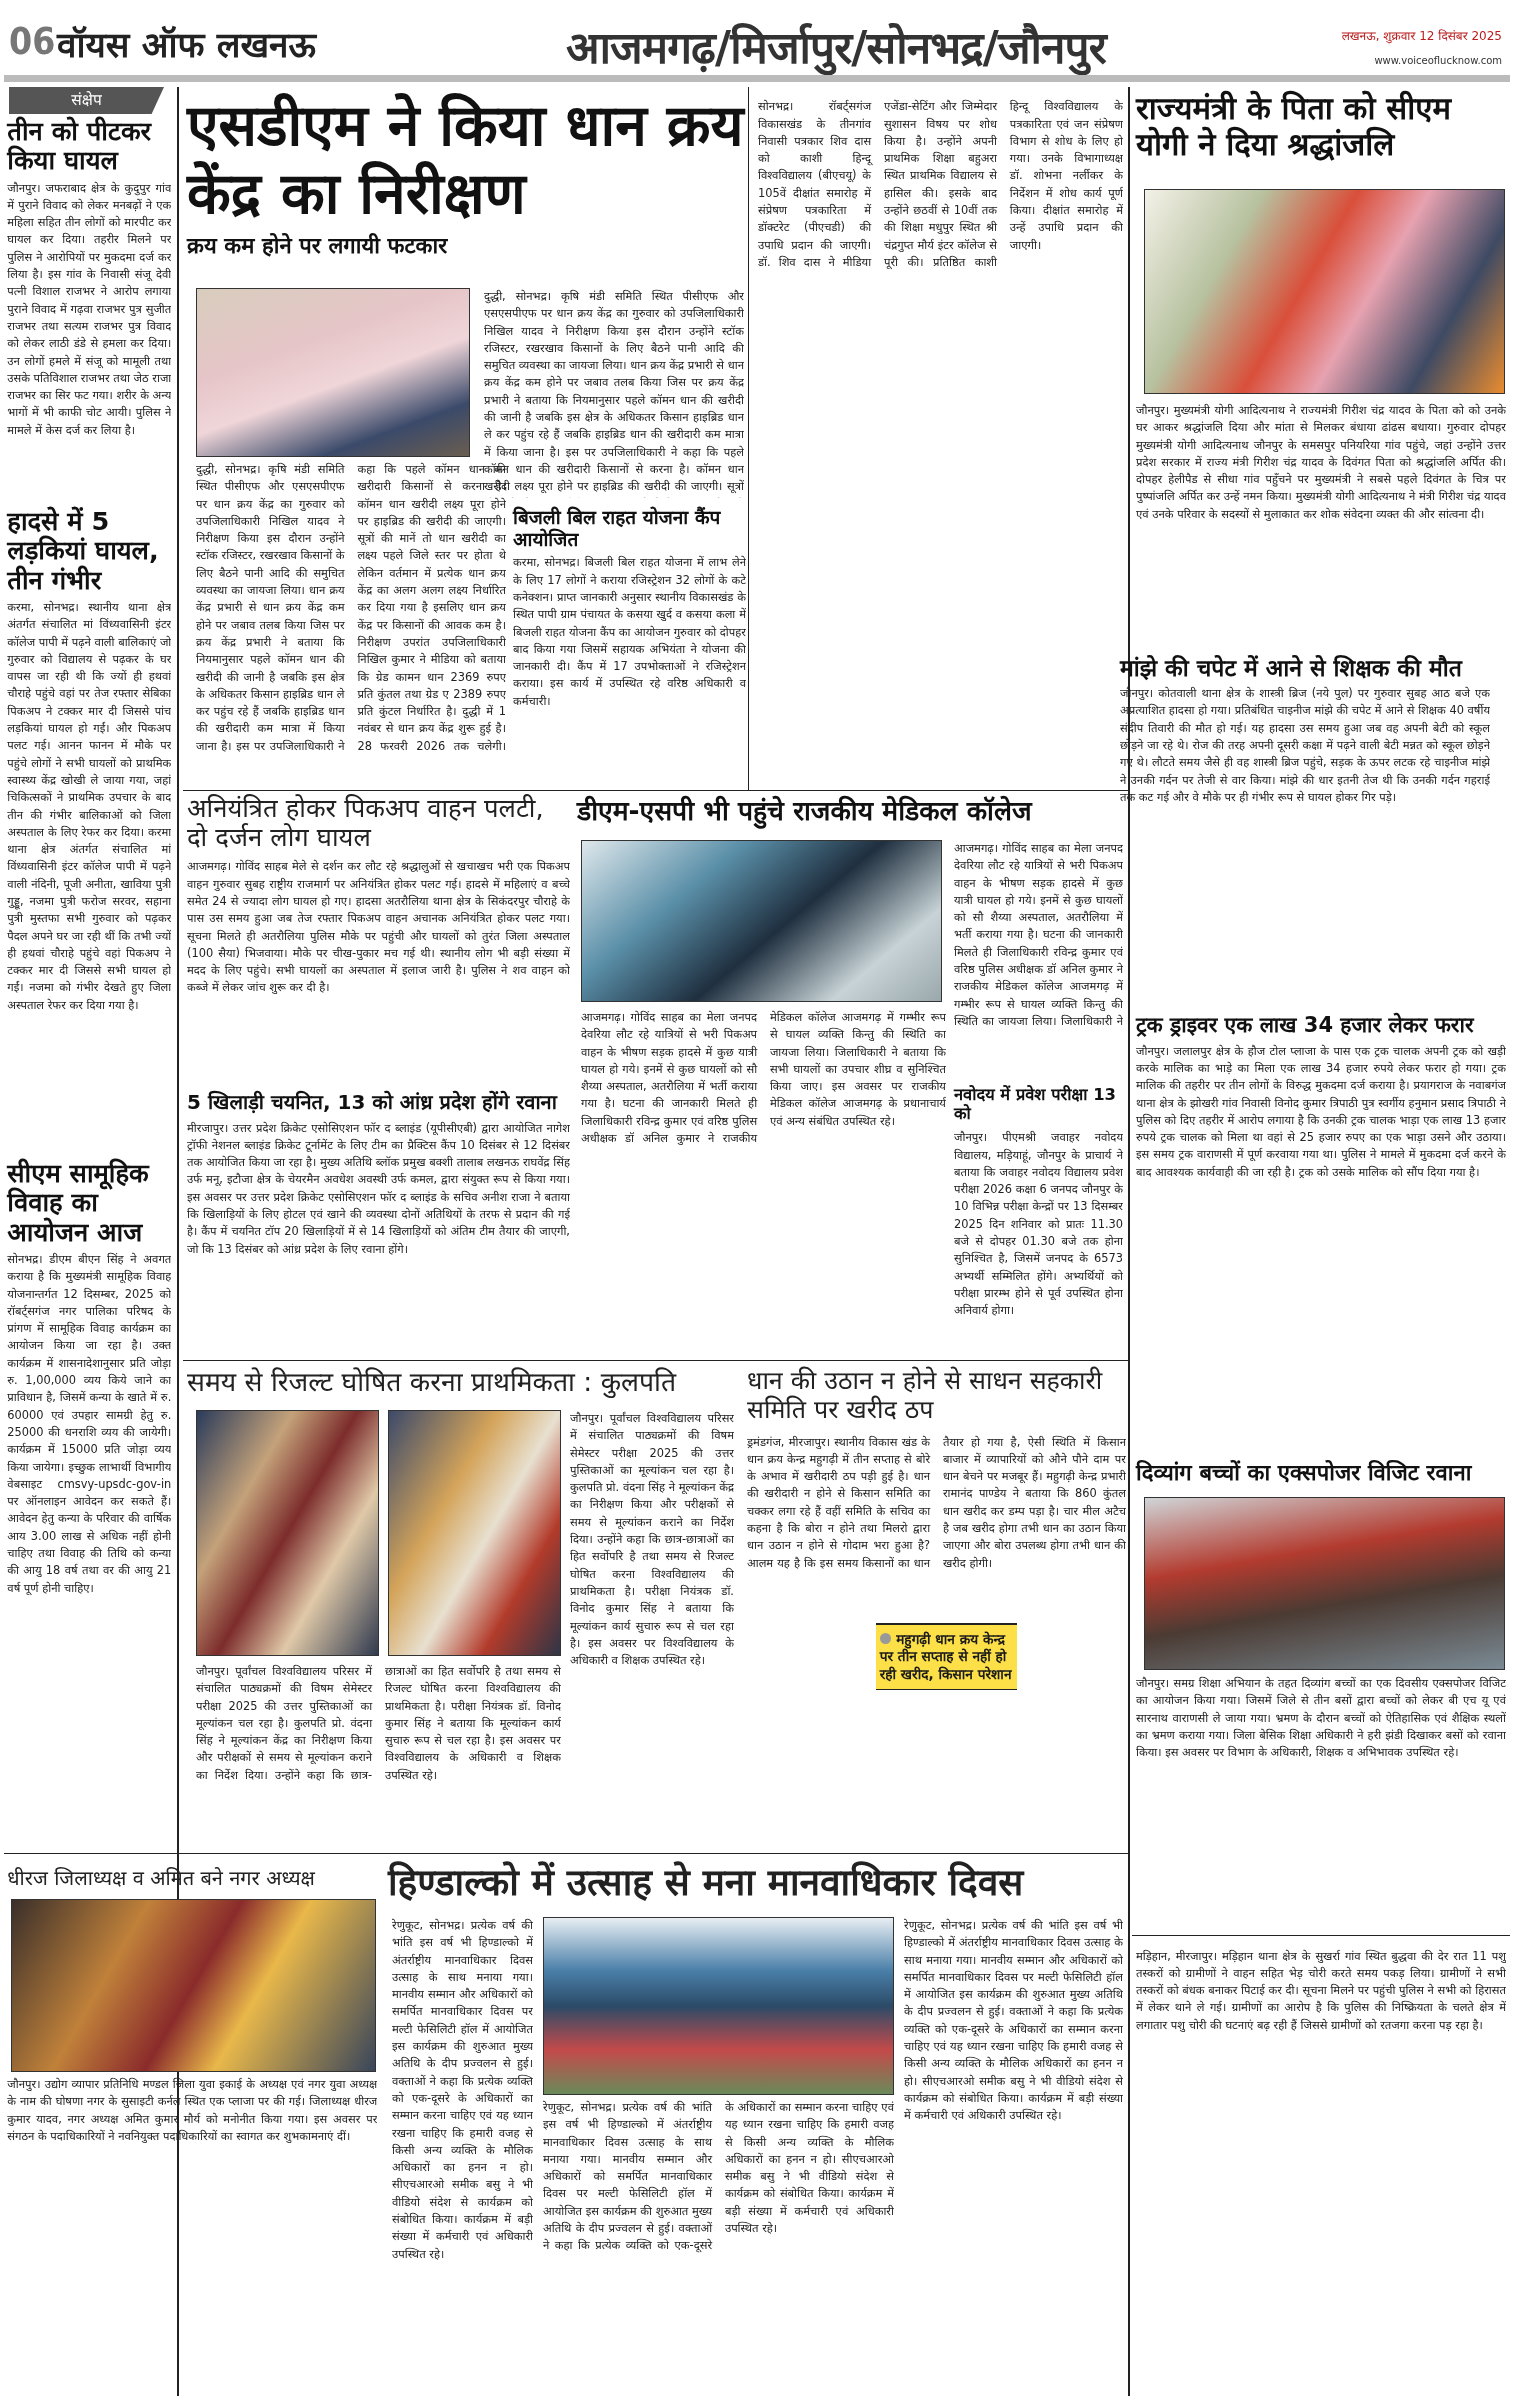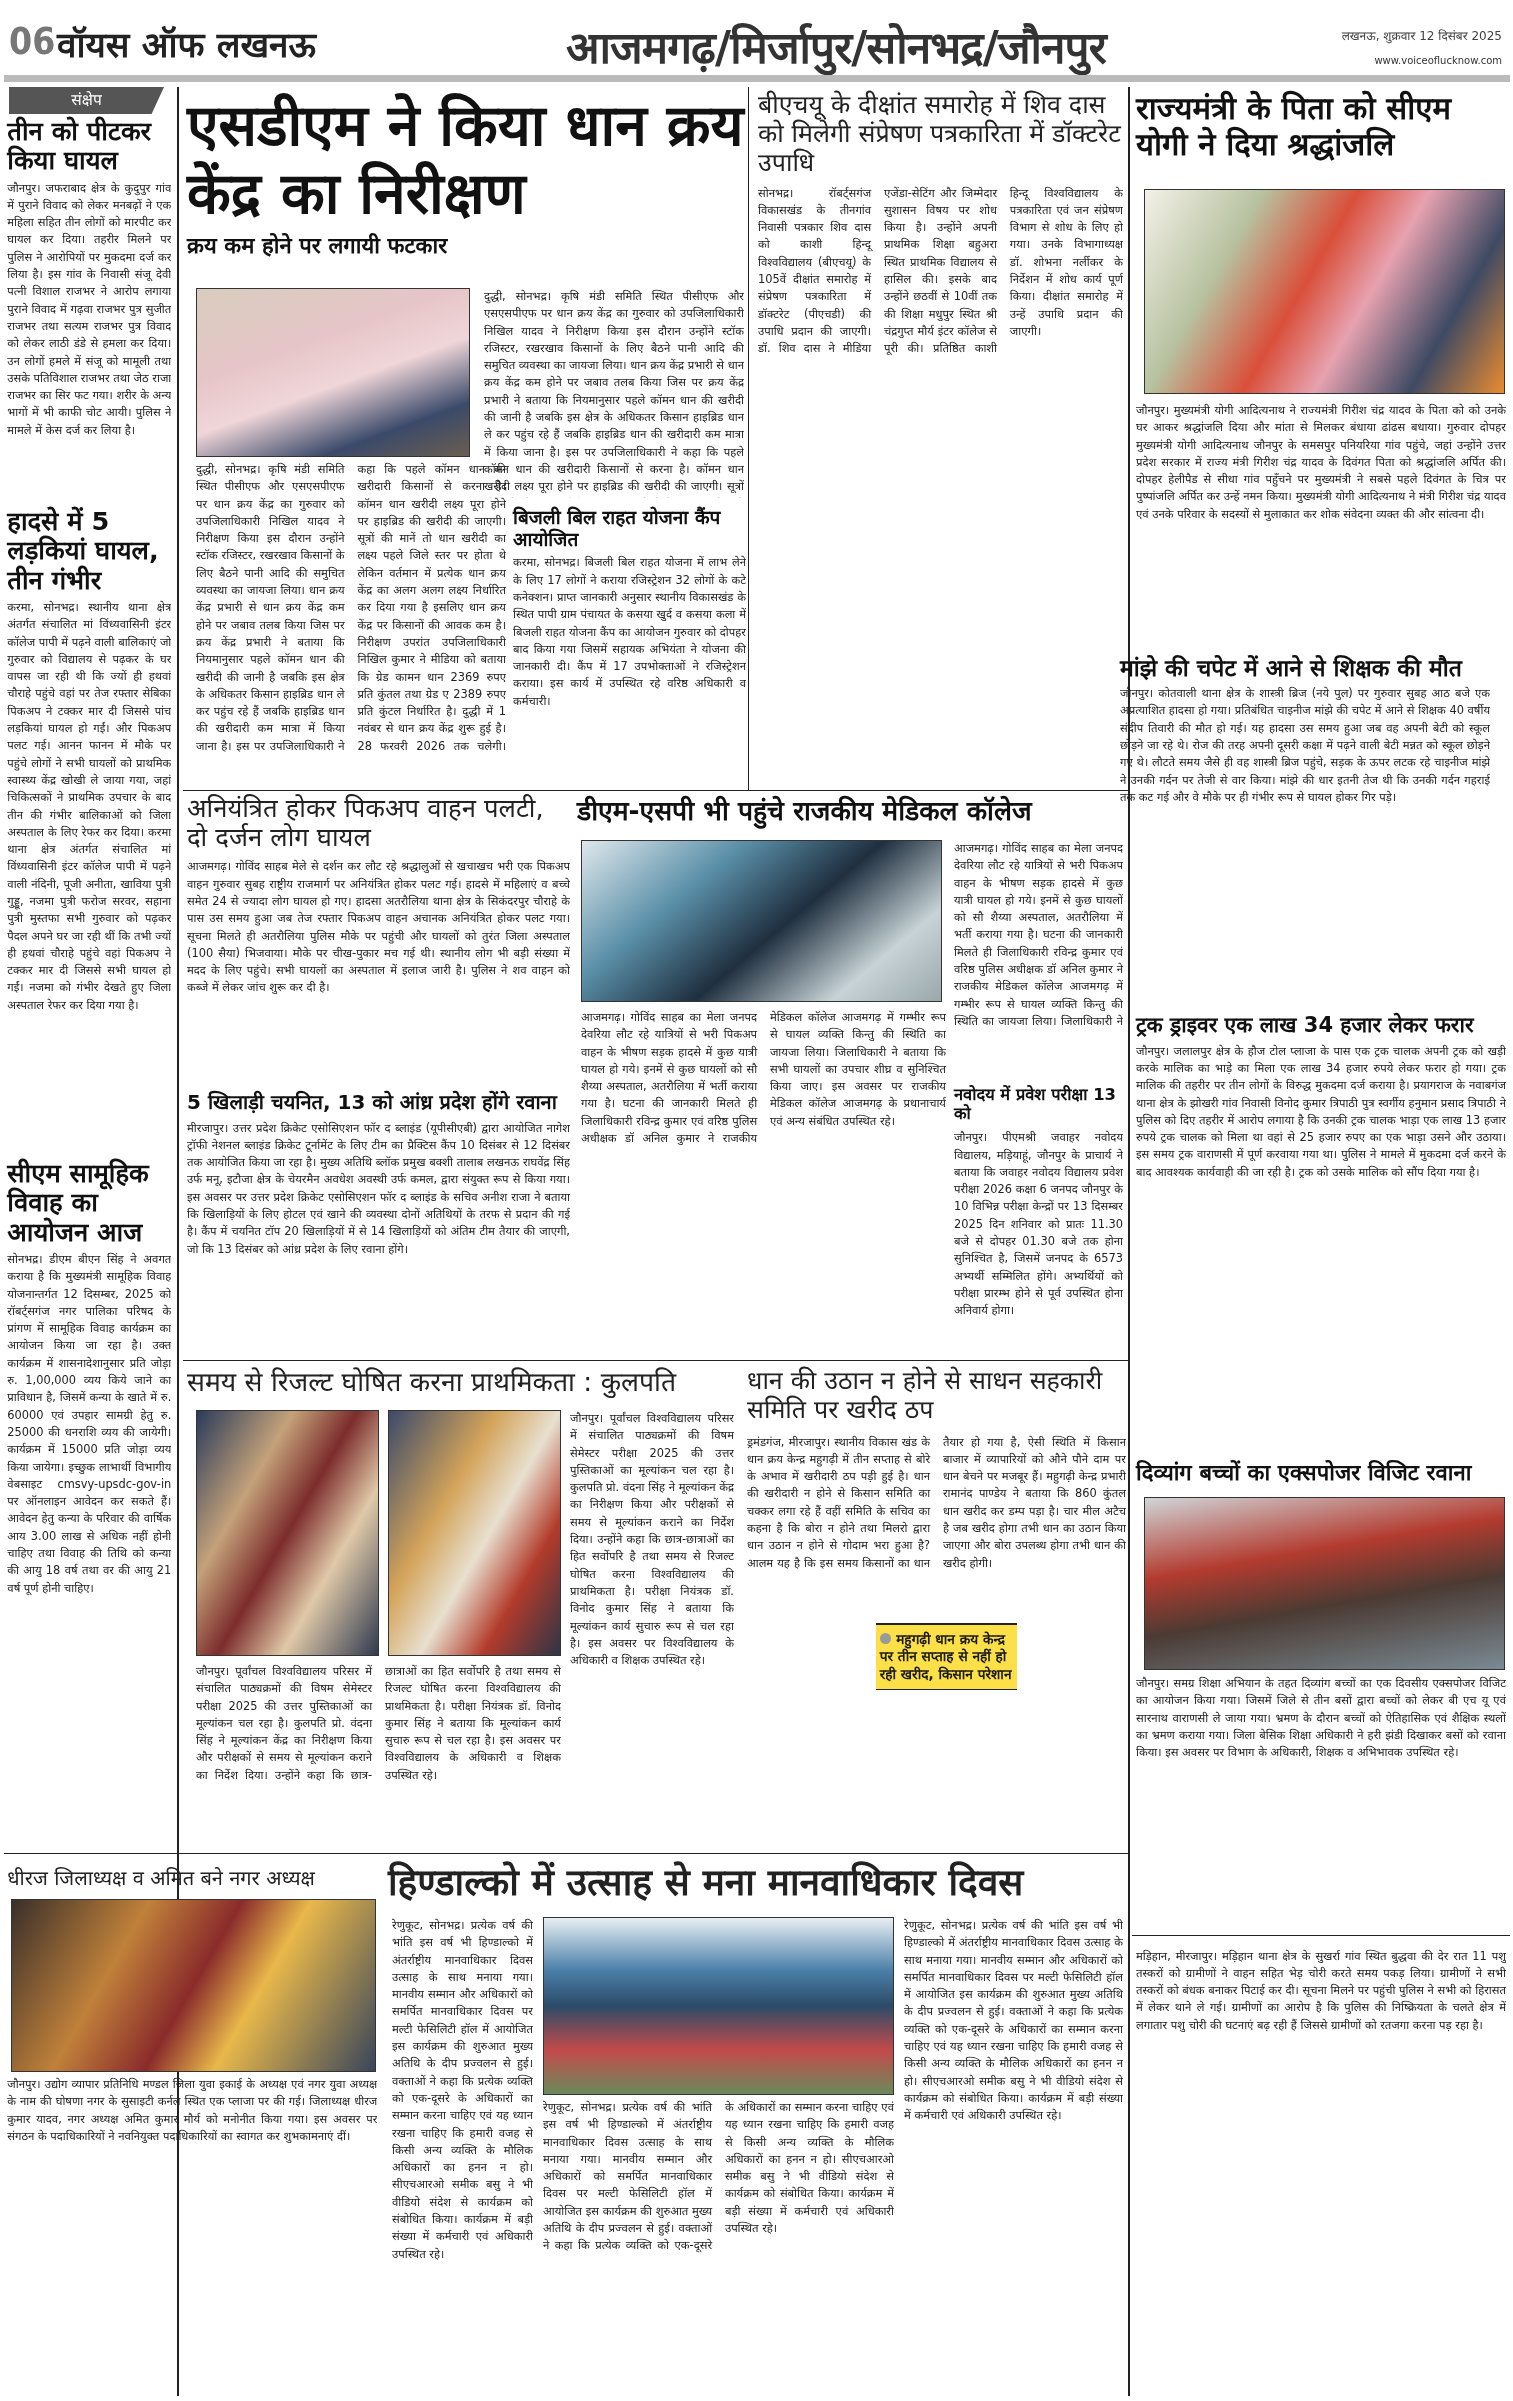--- a/index.html
+++ b/index.html
@@ -1,21 +1,21 @@
 <!DOCTYPE html>
 <html style="font-size:14.6px"><head>
 <meta charset="utf-8">
 <style>
   * { box-sizing: border-box; margin: 0; padding: 0; }
   body { width: 1513px; height: 2401px; background: #fff; font-family: "DejaVu Sans", sans-serif; color: #1a1a1a; overflow: hidden; position: relative; }
   .abs { position: absolute; }
   .masthead-num { left: 9px; top: 20px; font-size: 37px; font-weight: bold; color: #777; font-family: "DejaVu Sans Condensed","DejaVu Sans", sans-serif; }
   .masthead-name { left: 57px; top: 20px; font-size: 35px; font-weight: bold; color: #222; }
   .region-title { left: 566px; top: 16.4px; font-size: 44px; font-weight: bold; color: #333; letter-spacing: -0.9px; }
-  .dateline { right: 11px; top: 27px; font-size: 12px; color: #404040; }
+  .dateline { right: 11px; top: 27px; font-size: 12px; color: #b91c1c; }
   .website { right: 11px; top: 55px; font-size: 10px; color: #333; }
   .gray-bar { left: 3.7px; top: 75px; width: 1506px; height: 7.3px; background: #bbb; }
   .rule-v { width: 1.8px; background: #222; }
   .rule-h { height: 1.8px; background: #222; }
   .brief-tag { left: 9px; top: 87px; width: 155px; height: 27px; background: #555; color: #fff; font-size: 15.5px; text-align: center; line-height: 27px; clip-path: polygon(0 0,100% 0,92% 100%,0 100%); }
   .hl { font-weight: bold; color: #111; line-height: 1.15; }
   .hl-xl { font-size: 57px; line-height: 1.2; font-weight: 900; }
   .hl-l { font-size: 31px; }
   .hl-m { font-size: 25.6px; }
   .hl-s { font-size: 22px; }
@@ -70,21 +70,20 @@
 <div class="abs photo pink" style="left:196px; top:288px; width:274px; height:169px;"></div>
 <div class="abs body-text cols2" style="left:196px; top:461px; width:310px; height:310px;"><span>दुद्धी, सोनभद्र। कृषि मंडी समिति स्थित पीसीएफ और एसएसपीएफ पर धान क्रय केंद्र का गुरुवार को उपजिलाधिकारी निखिल यादव ने निरीक्षण किया इस दौरान उन्होंने स्टॉक रजिस्टर, रखरखाव किसानों के लिए बैठने पानी आदि की समुचित व्यवस्था का जायजा लिया। धान क्रय केंद्र प्रभारी से धान क्रय केंद्र कम होने पर जबाव तलब किया जिस पर क्रय केंद्र प्रभारी ने बताया कि नियमानुसार पहले कॉमन धान की खरीदी की जानी है जबकि इस क्षेत्र के अधिकतर किसान हाइब्रिड धान ले कर पहुंच रहे हैं जबकि हाइब्रिड धान की खरीदारी कम मात्रा में किया जाना है। इस पर उपजिलाधिकारी ने कहा कि पहले कॉमन धान की खरीदारी किसानों से करना है। कॉमन धान खरीदी लक्ष्य पूरा होने पर हाइब्रिड की खरीदी की जाएगी। सूत्रों की मानें तो धान खरीदी का लक्ष्य पहले जिले स्तर पर होता थे लेकिन वर्तमान में प्रत्येक धान क्रय केंद्र का अलग अलग लक्ष्य निर्धारित कर दिया गया है इसलिए धान क्रय केंद्र पर किसानों की आवक कम है। निरीक्षण उपरांत उपजिलाधिकारी निखिल कुमार ने मीडिया को बताया कि ग्रेड कामन धान 2369 रुपए प्रति कुंतल तथा ग्रेड ए 2389 रुपए प्रति कुंटल निर्धारित है। दुद्धी में 1 नवंबर से धान क्रय केंद्र शुरू हुई है। 28 फरवरी 2026 तक चलेगी। दुद्धी एसडीएम ने किसानों से अपील की है कि क्षेत्र के किसान अधिक से अधिक धान की बिक्री सरकारी क्रय केंद्रों पर करें।</span></div>
 <div class="abs body-text" style="left:484px; top:288px; width:260px; height:210px;">दुद्धी, सोनभद्र। कृषि मंडी समिति स्थित पीसीएफ और एसएसपीएफ पर धान क्रय केंद्र का गुरुवार को उपजिलाधिकारी निखिल यादव ने निरीक्षण किया इस दौरान उन्होंने स्टॉक रजिस्टर, रखरखाव किसानों के लिए बैठने पानी आदि की समुचित व्यवस्था का जायजा लिया। धान क्रय केंद्र प्रभारी से धान क्रय केंद्र कम होने पर जबाव तलब किया जिस पर क्रय केंद्र प्रभारी ने बताया कि नियमानुसार पहले कॉमन धान की खरीदी की जानी है जबकि इस क्षेत्र के अधिकतर किसान हाइब्रिड धान ले कर पहुंच रहे हैं जबकि हाइब्रिड धान की खरीदारी कम मात्रा में किया जाना है। इस पर उपजिलाधिकारी ने कहा कि पहले कॉमन धान की खरीदारी किसानों से करना है। कॉमन धान खरीदी लक्ष्य पूरा होने पर हाइब्रिड की खरीदी की जाएगी। सूत्रों की मानें तो धान खरीदी का लक्ष्य पहले जिले स्तर पर होता थे लेकिन वर्तमान में प्रत्येक धान क्रय केंद्र का अलग अलग लक्ष्य निर्धारित कर दिया गया है इसलिए धान क्रय केंद्र पर किसानों की आवक कम है। निरीक्षण उपरांत उपजिलाधिकारी निखिल कुमार ने मीडिया को बताया कि ग्रेड कामन धान 2369 रुपए प्रति कुंतल तथा ग्रेड ए 2389 रुपए प्रति कुंटल निर्धारित है। दुद्धी में 1 नवंबर से धान क्रय केंद्र शुरू हुई है। 28 फरवरी 2026 तक चलेगी। दुद्धी एसडीएम ने किसानों से अपील की है कि क्षेत्र के किसान अधिक से अधिक धान की बिक्री सरकारी क्रय केंद्रों पर करें।</div>
 
 <div class="abs" style="left:513px; top:507px; width:233px;">
   <div class="hl hl-s" style="font-size:19px;">बिजली बिल राहत योजना कैंप आयोजित</div>
   <div class="body-text" style="height:228px; margin-top:3.7px;">करमा, सोनभद्र। बिजली बिल राहत योजना में लाभ लेने के लिए 17 लोगों ने कराया रजिस्ट्रेशन 32 लोगों के कटे कनेक्शन। प्राप्त जानकारी अनुसार स्थानीय विकासखंड के स्थित पापी ग्राम पंचायत के कसया खुर्द व कसया कला में बिजली राहत योजना कैंप का आयोजन गुरुवार को दोपहर बाद किया गया जिसमें सहायक अभियंता ने योजना की जानकारी दी। कैंप में 17 उपभोक्ताओं ने रजिस्ट्रेशन कराया। इस कार्य में उपस्थित रहे वरिष्ठ अधिकारी व कर्मचारी।</div>
 </div>
 
 <div class="abs" style="left:758px; top:91px; width:365px;">
-  <div class="hl hl-m hl-light" style="font-size:25px;">बीएचयू के दीक्षांत समारोह में शिव दास को मिलेगी संप्रेषण पत्रकारिता में डॉक्टरेट उपाधि</div>
   <div class="body-text cols3" style="height:657px; margin-top:7.3px;">सोनभद्र। रॉबर्ट्सगंज विकासखंड के तीनगांव निवासी पत्रकार शिव दास को काशी हिन्दू विश्वविद्यालय (बीएचयू) के 105वें दीक्षांत समारोह में संप्रेषण पत्रकारिता में डॉक्टरेट (पीएचडी) की उपाधि प्रदान की जाएगी। डॉ. शिव दास ने मीडिया एजेंडा-सेटिंग और जिम्मेदार सुशासन विषय पर शोध किया है। उन्होंने अपनी प्राथमिक शिक्षा बहुअरा स्थित प्राथमिक विद्यालय से हासिल की। इसके बाद उन्होंने छठवीं से 10वीं तक की शिक्षा मधुपुर स्थित श्री चंद्रगुप्त मौर्य इंटर कॉलेज से पूरी की। प्रतिष्ठित काशी हिन्दू विश्वविद्यालय के पत्रकारिता एवं जन संप्रेषण विभाग से शोध के लिए हो गया। उनके विभागाध्यक्ष डॉ. शोभना नर्लीकर के निर्देशन में शोध कार्य पूर्ण किया। दीक्षांत समारोह में उन्हें उपाधि प्रदान की जाएगी।</div>
 </div>
 
 <div class="abs" style="left:1136px; top:91px; width:370px;">
   <div class="hl hl-l">राज्यमंत्री के पिता को सीएम योगी ने दिया श्रद्धांजलि</div>
 </div>
 <div class="abs photo tribute" style="left:1144px; top:189px; width:361px; height:205px;"></div>
 <div class="abs body-text" style="left:1136px; top:402px; width:370px; height:246px;">जौनपुर। मुख्यमंत्री योगी आदित्यनाथ ने राज्यमंत्री गिरीश चंद्र यादव के पिता को को उनके घर आकर श्रद्धांजलि दिया और मांता से मिलकर बंधाया ढांढस बधाया। गुरुवार दोपहर मुख्यमंत्री योगी आदित्यनाथ जौनपुर के समसपुर पनियरिया गांव पहुंचे, जहां उन्होंने उत्तर प्रदेश सरकार में राज्य मंत्री गिरीश चंद्र यादव के दिवंगत पिता को श्रद्धांजलि अर्पित की। दोपहर हेलीपैड से सीधा गांव पहुँचने पर मुख्यमंत्री ने सबसे पहले दिवंगत के चित्र पर पुष्पांजलि अर्पित कर उन्हें नमन किया। मुख्यमंत्री योगी आदित्यनाथ ने मंत्री गिरीश चंद्र यादव एवं उनके परिवार के सदस्यों से मुलाकात कर शोक संवेदना व्यक्त की और सांत्वना दी।</div>
 
 <div class="abs" style="left:1120px; top:655px; width:370px;">

